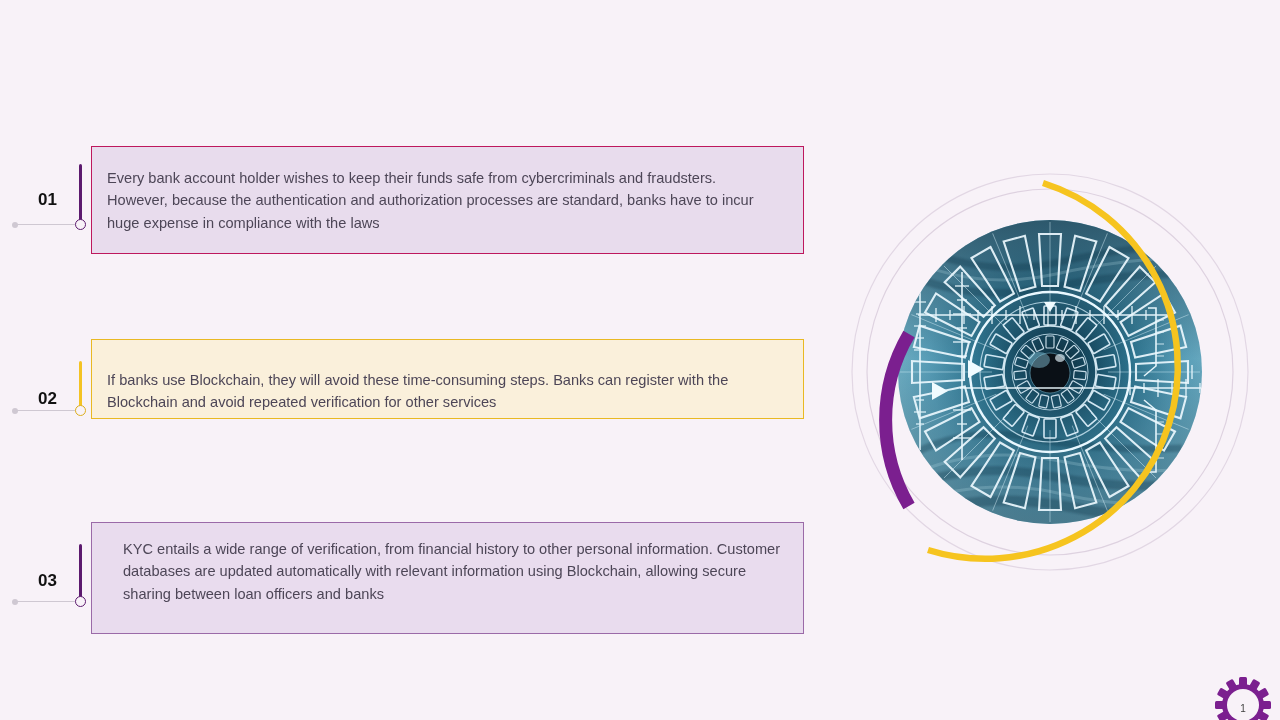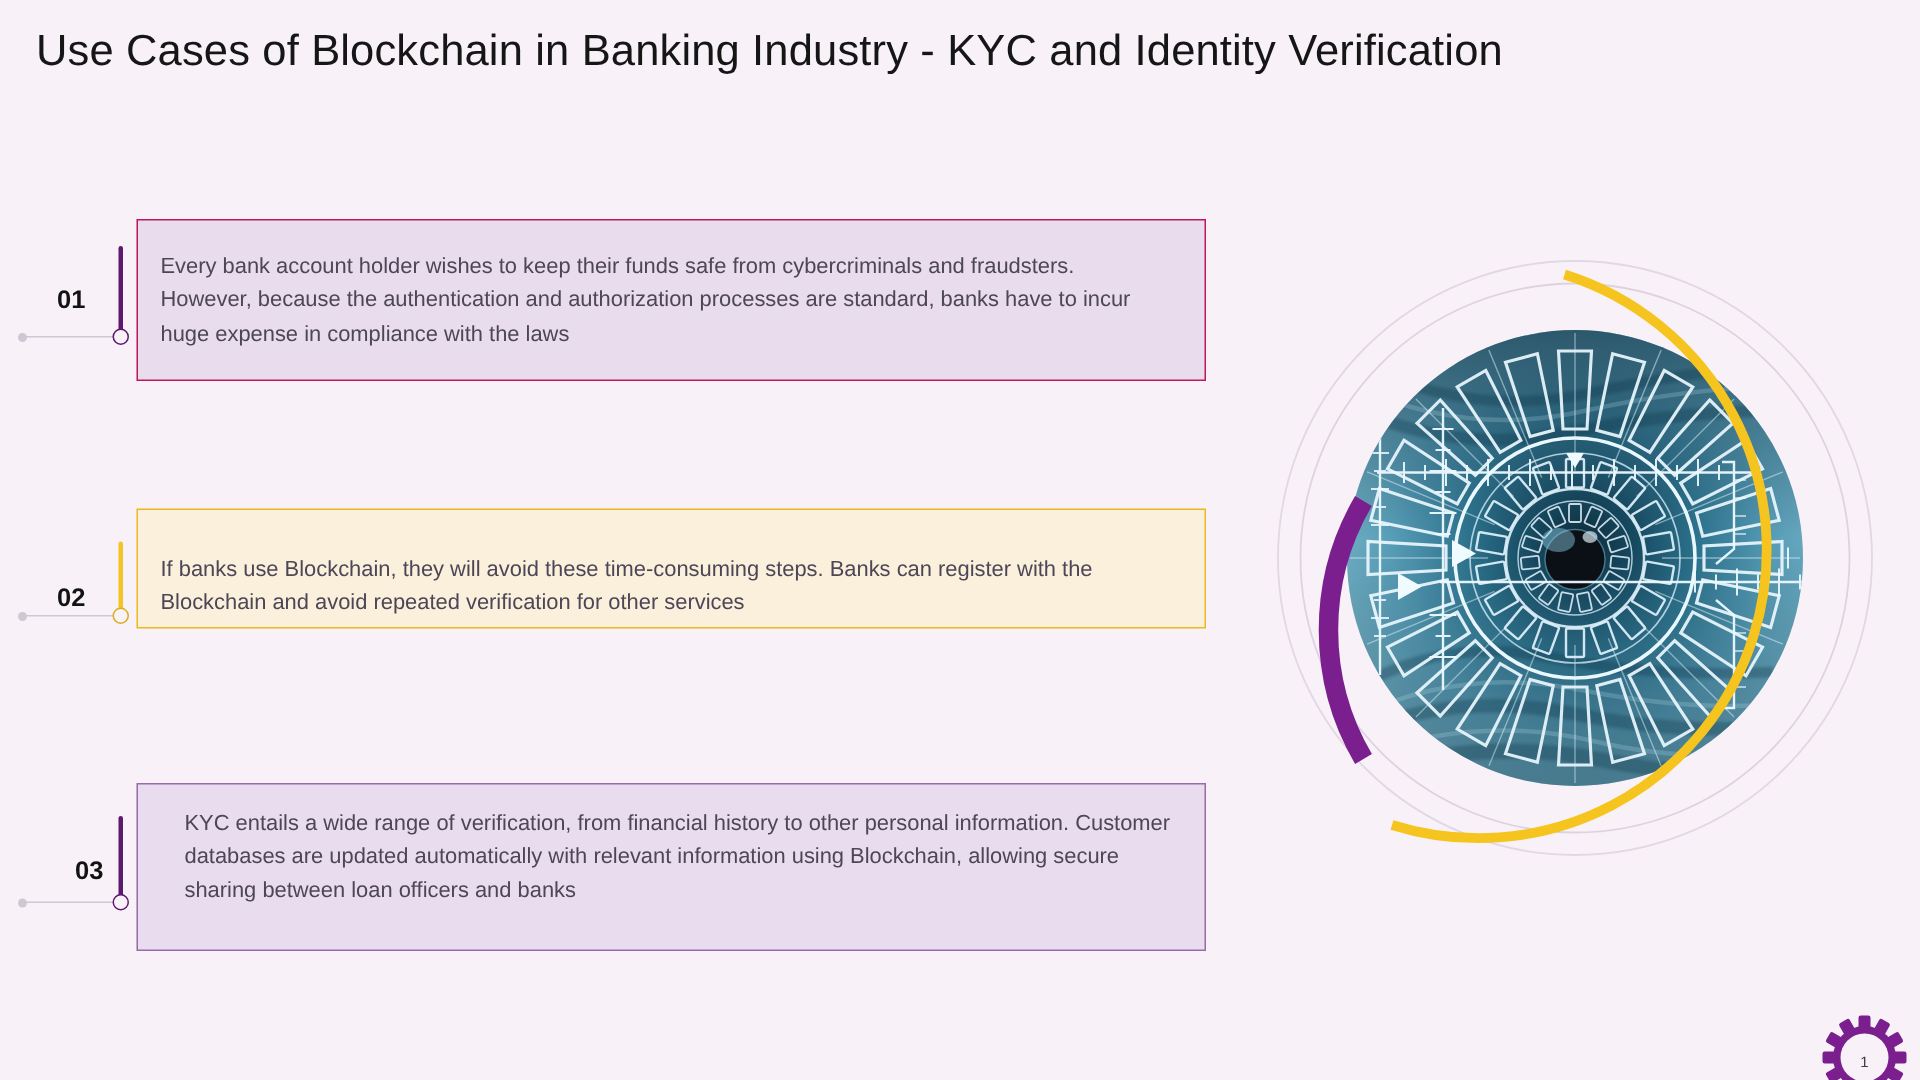--- a/index.html
+++ b/index.html
@@ -40,21 +40,21 @@
     position: absolute;
     left: 38px;
     width: 40px;
     text-align: left;
     font-size: 17px;
     font-weight: bold;
     color: #121212;
   }
   .item-1 .item-num { top: 44px; }
   .item-2 .item-num { top: 50px; }
-  .item-3 .item-num { top: 49px; margin-left: 12px; }
+  .item-3 .item-num { top: 49px; }
 
   
   .connector {
     position: absolute;
     left: 16px;
     height: 1px;
     width: 68px;
     background: #cfc8d2;
   }
   .item-1 .connector { top: 78px; }
@@ -127,21 +127,20 @@
     font-size: 10px;
     color: #3f3f3f;
     padding-top: 6px;
   }
 </style>
 </head>
 <body>
 
 <div class="slide">
 
-  <div class="slide-title">Use Cases of Blockchain in Banking Industry - KYC and Identity Verification</div>
 
   <div class="items">
 
     <div class="item item-1">
       <div class="connector"></div>
       <div class="item-num">01</div>
       <div class="vbar"></div>
       <div class="joint"></div>
       <div class="card card-1">Every bank account holder wishes to keep their funds safe from cybercriminals and fraudsters. However, because the authentication and authorization processes are standard, banks have to incur huge expense in compliance with the laws</div>
     </div>

